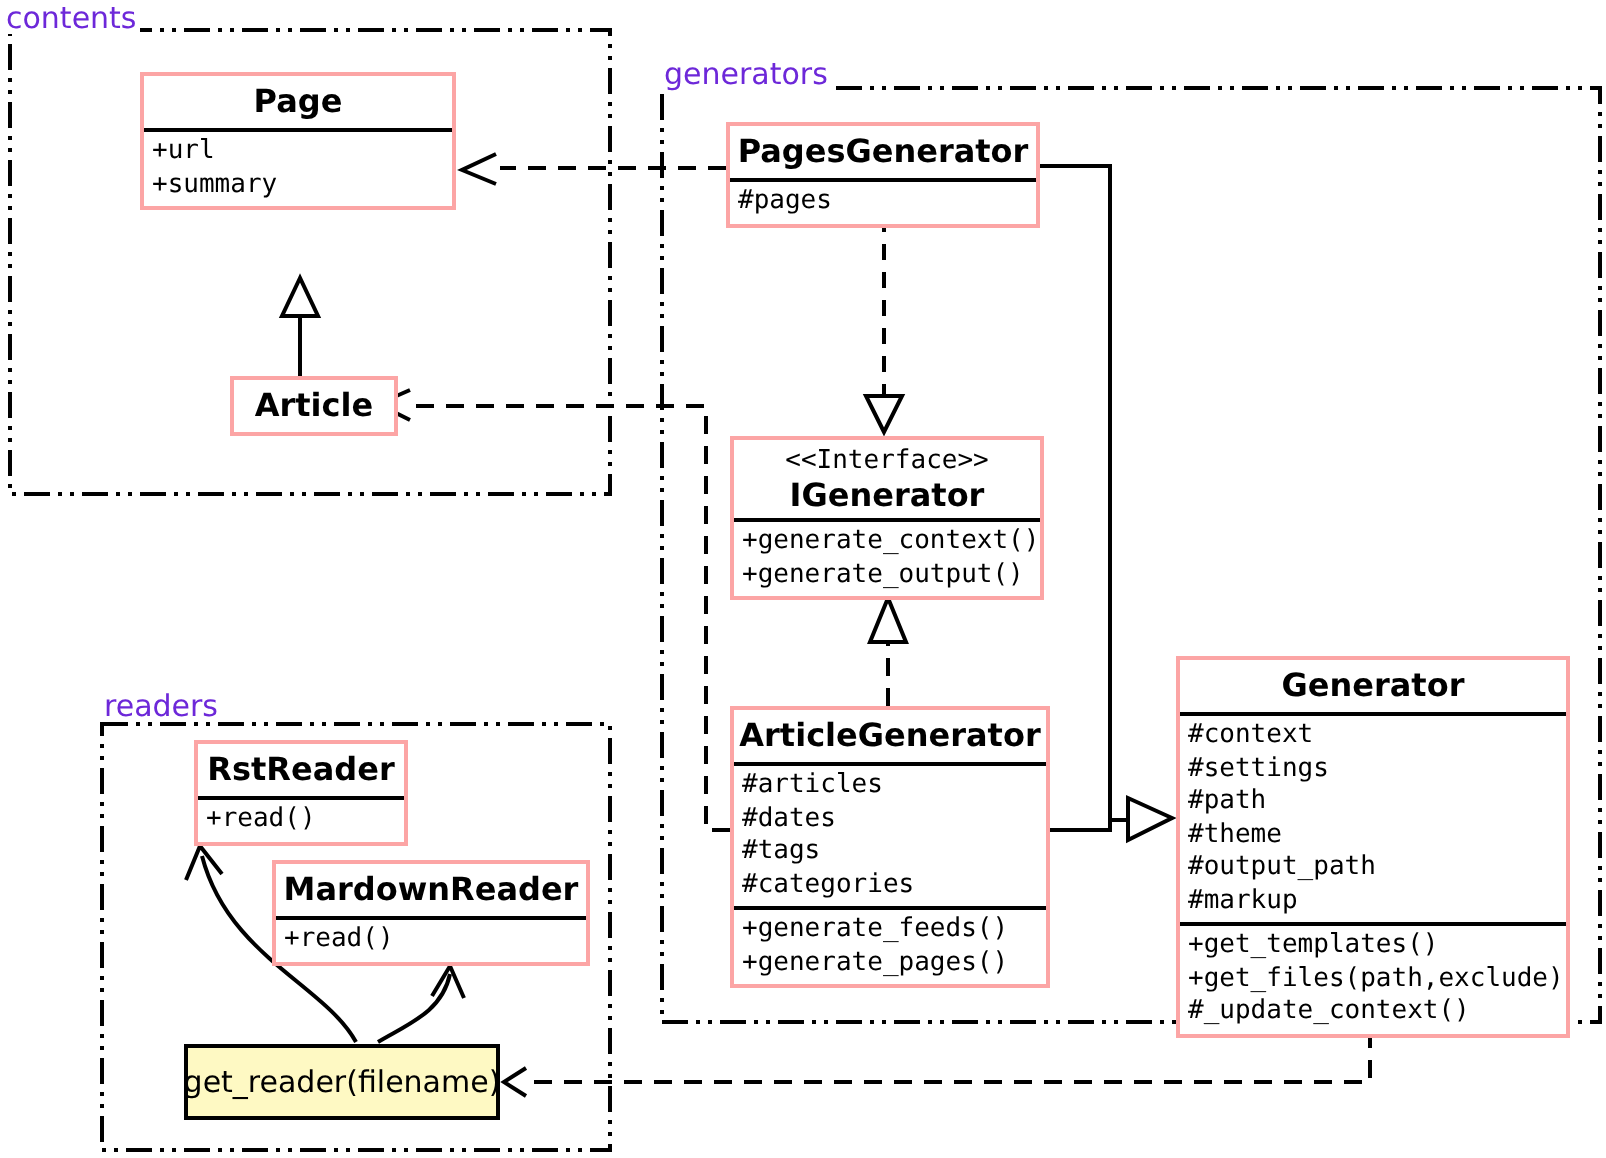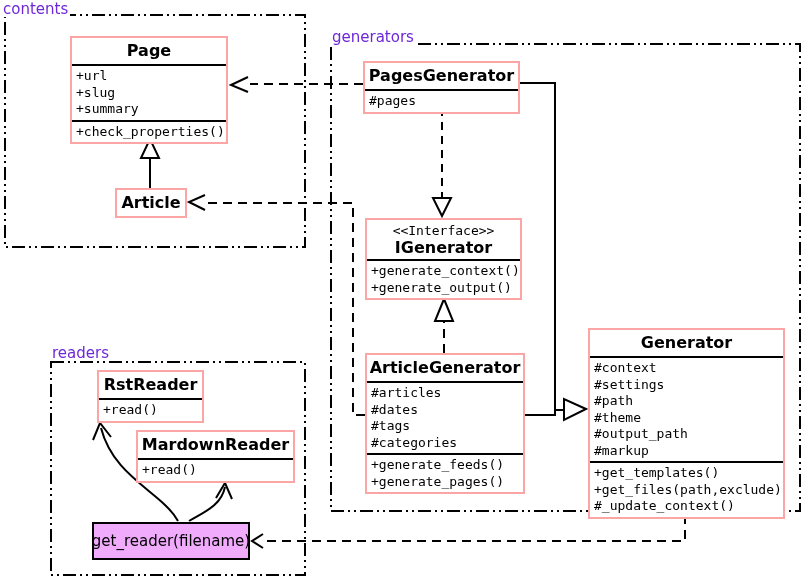--- a/index.html
+++ b/index.html
@@ -6,21 +6,21 @@
   #canvas{position:relative;width:803px;height:579px;background:#ffffff;overflow:hidden;
           font-family:"DejaVu Sans",sans-serif;color:#000;}
   #wires{position:absolute;left:0;top:0;width:803px;height:579px;}
   .pkg-label{position:absolute;font:15px/16px "DejaVu Sans",sans-serif;color:#6d28d9;background:#fff;padding:0 2px;white-space:nowrap;}
   .uml-class{position:absolute;background:#fff;border:2px solid #fca5a5;box-sizing:border-box;}
   .uml-title{font:bold 16px/24px "DejaVu Sans",sans-serif;text-align:center;white-space:nowrap;padding:1px 2px;}
   .uml-sec{border-top:2px solid #000;padding:2px 4px;}
   .uml-row{font:13px/16.5px "DejaVu Sans Mono",monospace;white-space:pre;}
   .stereo{font:13px/15px "DejaVu Sans Mono",monospace;text-align:center;white-space:pre;}
   .iface-name{font:bold 16px/20px "DejaVu Sans",sans-serif;text-align:center;}
-  .plain-box{position:absolute;background:#f0abfc;border:2px solid #000;box-sizing:border-box;
+  .plain-box{position:absolute;background:#fef9c3;border:2px solid #000;box-sizing:border-box;
              display:flex;align-items:center;justify-content:center;
              font:15px "DejaVu Sans",sans-serif;white-space:nowrap;}
   .title-only{display:flex;align-items:center;justify-content:center;}
 </style>
 </head>
 <body>
 
 <div id="canvas">
 
   <svg id="wires" viewBox="0 0 803 579" xmlns="http://www.w3.org/2000/svg">
@@ -80,29 +80,25 @@
   </svg>
 
   <div class="pkg-label" style="left:1px;top:1px;">contents</div>
   <div class="pkg-label" style="left:330px;top:29px;">generators</div>
   <div class="pkg-label" style="left:50px;top:345px;">readers</div>
 
   <div class="uml-class" style="left:70px;top:36px;width:158px;">
     <div class="uml-title">Page</div>
     <div class="uml-sec">
       <div class="uml-row">+url</div>
-      <div class="uml-row">+slug</div>
       <div class="uml-row">+summary</div>
-    </div>
-    <div class="uml-sec">
-      <div class="uml-row">+check_properties()</div>
     </div>
   </div>
 
-  <div class="uml-class title-only" style="left:115px;top:188px;width:72px;height:30px;">
+  <div class="uml-class title-only" style="left:115px;top:188px;width:84px;height:30px;">
     <div class="uml-title" style="line-height:18px;">Article</div>
   </div>
 
   <div class="uml-class" style="left:363px;top:61px;width:157px;">
     <div class="uml-title">PagesGenerator</div>
     <div class="uml-sec">
       <div class="uml-row">#pages</div>
     </div>
   </div>
 

